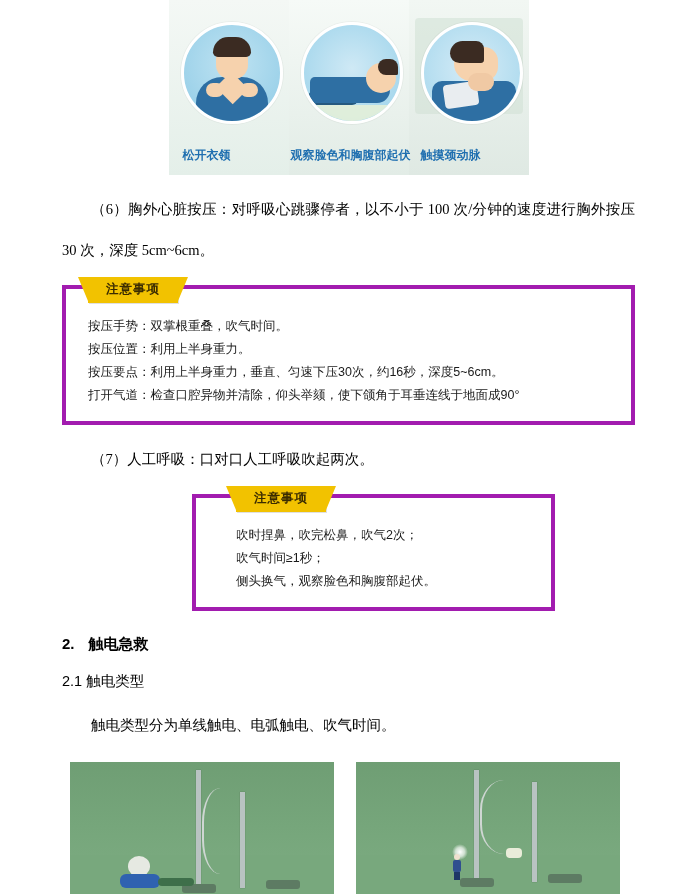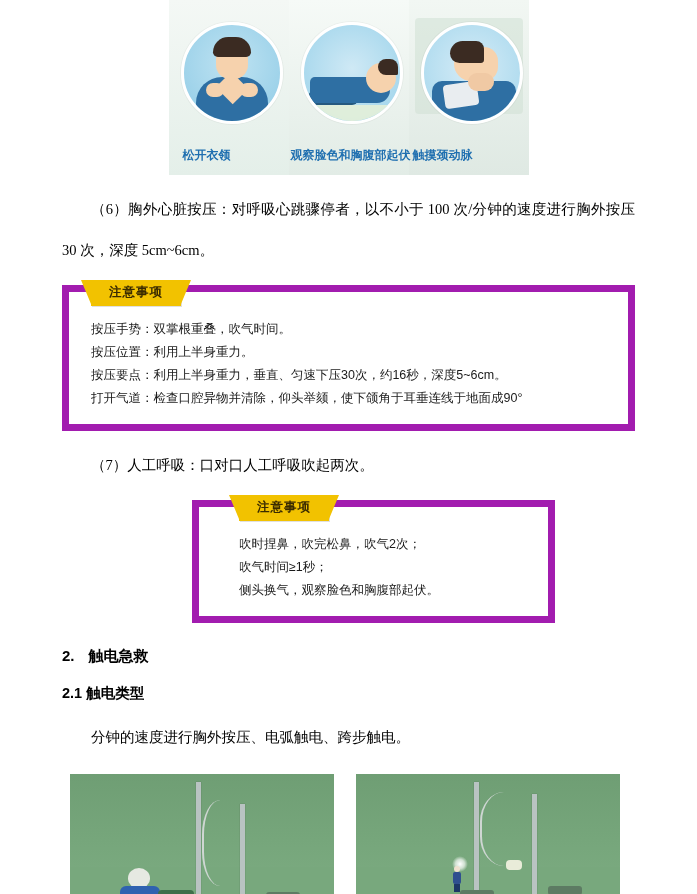--- a/index.html
+++ b/index.html
@@ -175,35 +175,35 @@
     position: absolute;
     font-family: "Liberation Sans", sans-serif;
     font-weight: bold;
     font-size: 12px;
     color: #1f6fb0;
     white-space: nowrap;
     text-align: center;
   }
   .cap1 { left: 14px; }
   .cap2 { left: 122px; }
-  .cap3 { left: 244px; }
+  .cap3 { left: 252px; }
 
   
   .para {
     font-size: 14.5px;
     line-height: 41px;
     text-align: justify;
     text-indent: 2em;
     margin: 14px 0 0 0;
   }
 
   
   .notice {
     position: relative;
-    border: 7px solid #a21caf;
+    border: 4px solid #a21caf;
     margin: 14px 0 0 0;
     padding: 26px 14px 14px 22px;
     background: #ffffff;
   }
   .notice.narrow {
     margin-left: 130px;
     margin-right: 80px;
     padding-left: 14px;
   }
   .ribbon {
@@ -256,21 +256,21 @@
   h2.sec {
     font-family: "Liberation Sans", sans-serif;
     font-size: 15px;
     font-weight: bold;
     margin: 24px 0 0 0;
   }
   h2.sec .idx { margin-right: 14px; }
   h3.sub {
     font-family: "Liberation Sans", sans-serif;
     font-size: 14.5px;
-    font-weight: bold;
+    font-weight: normal;
     margin: 18px 0 0 0;
   }
 
   
   .photos {
     display: flex;
     gap: 22px;
     margin: 16px 0 0 8px;
   }
   .photo-wrap { width: 264px; }
@@ -392,21 +392,21 @@
       <li>侧头换气，观察脸色和胸腹部起伏。</li>
     </ul>
   </div>
 
   <h2 class="sec">
     <span class="idx">2.</span><span>触电急救</span>
   </h2>
 
   <h3 class="sub">2.1 触电类型</h3>
 
-  <p class="para">分钟的速度进行胸外按压、电弧触电、跨步触电。</p>
+  <p class="para">触电类型分为单线触电、电弧触电、吹气时间。</p>
 
   <div class="photos">
     <div class="photo-wrap">
       <div class="photo">
         <div class="ground"></div>
         <div class="pole" style="left:126px; top:8px; height:118px;"></div>
         <div class="pole" style="left:170px; top:30px; height:96px;"></div>
         <div class="base" style="left:112px; top:122px;"></div>
         <div class="base" style="left:196px; top:118px;"></div>
         <div class="wire" style="left:132px; top:26px; width:44px; height:86px;"></div>

